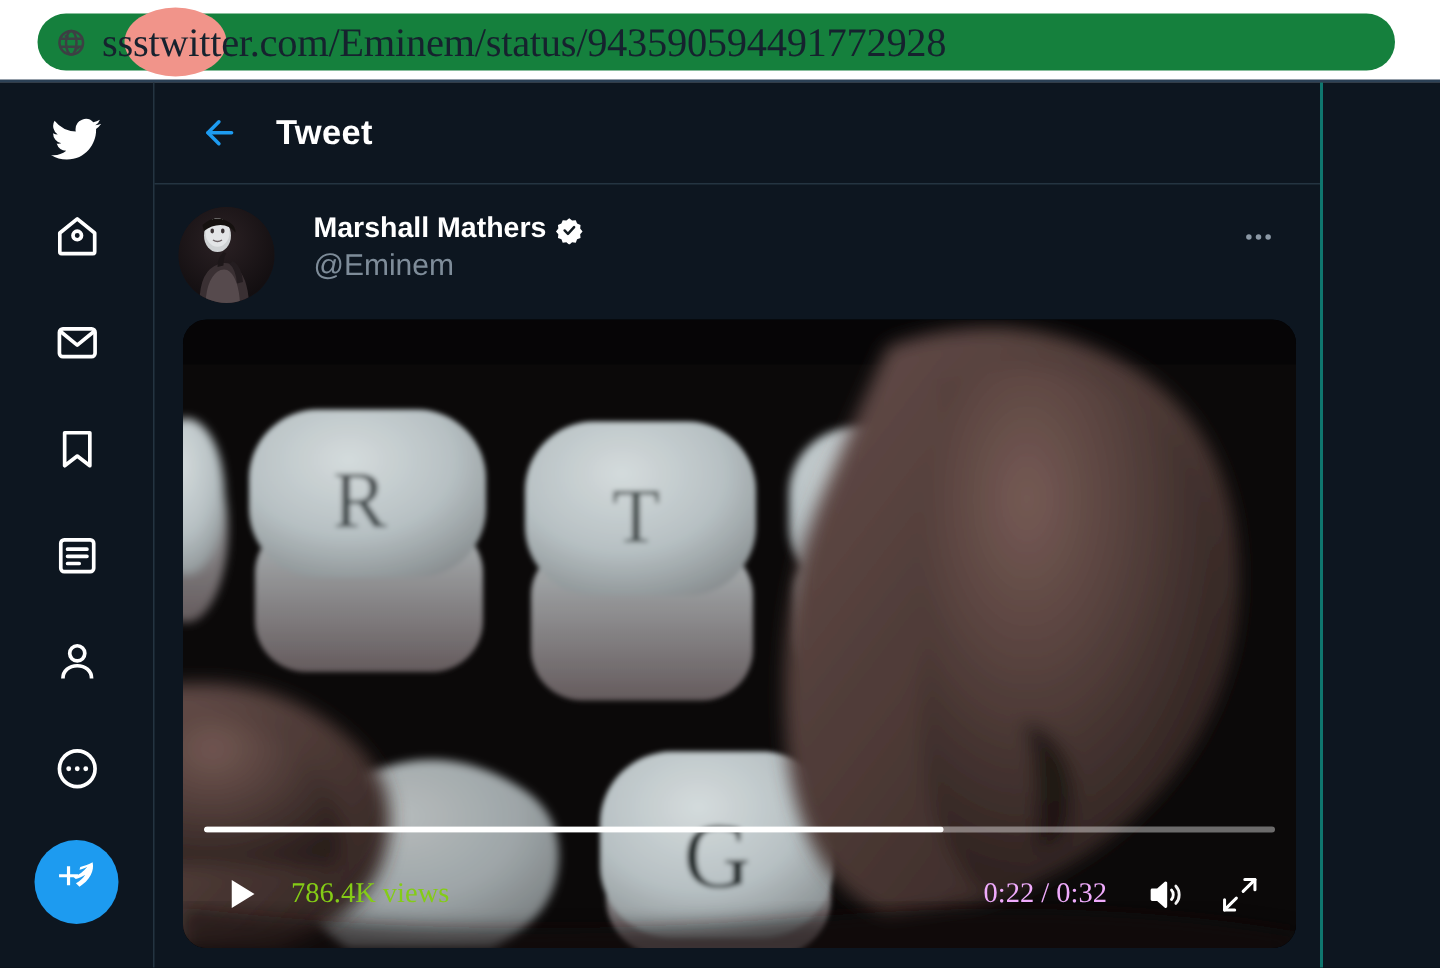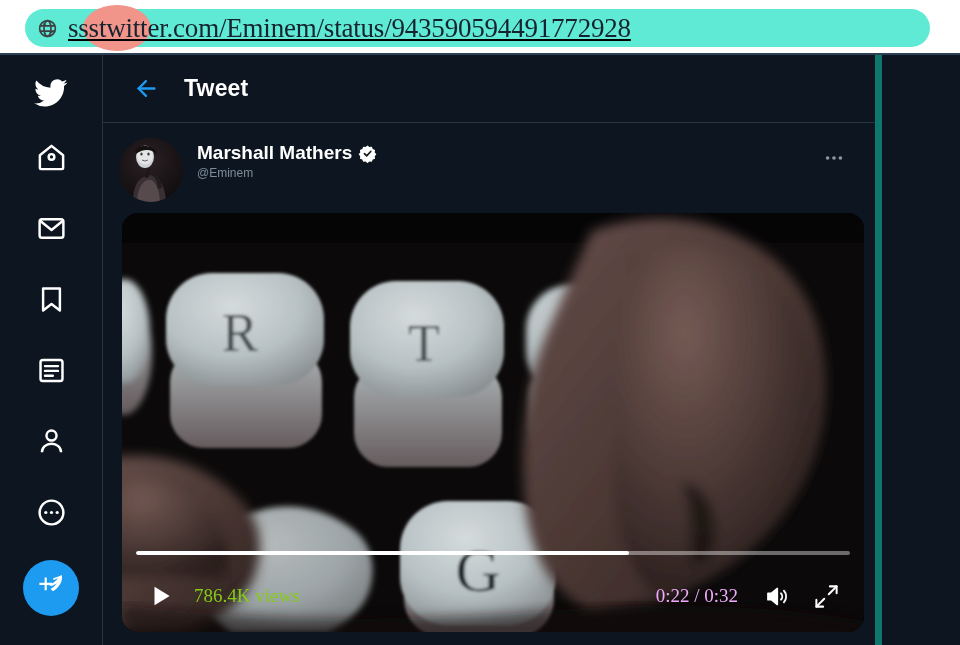--- a/index.html
+++ b/index.html
@@ -12,25 +12,24 @@
 
   
   #browser-chrome {
     position: absolute; left: 0; top: 0; width: 960px; height: 55px;
     background: #ffffff;
     border-bottom: 2px solid #2c4156;
   }
   #url-pill {
     position: absolute; left: 25px; top: 9px;
     height: 38px; width: 905px;
-    background: #5eead4;
+    background: #15803d;
     border-radius: 19px;
     display: flex; align-items: center;
     padding-left: 12px;
-    text-decoration: underline;
   }
   #globe-icon {
     width: 21px; height: 21px; flex: 0 0 21px;
     margin-right: 10px;
   }
   #globe-icon svg { display: block; }
   #url-text {
     position: relative;
     font-family: "Liberation Serif", serif;
     font-size: 27px;
@@ -78,21 +77,21 @@
     width: 56px; height: 56px;
     border-radius: 50%;
     background: #1d9bf0;
     display: flex; align-items: center; justify-content: center;
   }
 
   
   #main-column {
     position: absolute; left: 103px; top: 0;
     width: 779px; height: 590px;
-    border-right: 7px solid #0f766e;
+    border-right: 2px solid #0f766e;
   }
   #tweet-header {
     height: 68px;
     display: flex; align-items: center;
     padding-left: 25px;
     border-bottom: 1px solid #243441;
   }
   #back-button {
     width: 36px; height: 36px;
     display: flex; align-items: center; justify-content: center;
@@ -113,32 +112,32 @@
     height: 82px;
   }
   #avatar {
     width: 64px; height: 64px; flex: 0 0 64px;
     border-radius: 50%;
     overflow: hidden;
     background: #1b1416;
     position: relative;
   }
   #avatar svg { display: block; }
-  #author-names { margin-left: 14px; padding-top: 4px; }
+  #author-names { margin-left: 26px; padding-top: 4px; }
   #author-name-line { display: flex; align-items: center; }
   #author-display-name {
     font-size: 19px; font-weight: bold; color: #ffffff;
   }
   #verified-badge {
     margin-left: 6px; width: 19px; height: 19px;
     display: inline-flex;
   }
   #verified-badge svg { display: block; }
   #author-handle {
-    font-size: 12px; color: #7e8c99;
+    font-size: 20px; color: #7e8c99;
     margin-top: 2px;
   }
   #more-button {
     position: absolute; right: 24px; top: 18px;
     width: 34px; height: 34px;
     display: flex; align-items: center; justify-content: center;
     color: #8b98a5;
   }
   #more-button svg { display: block; }
 

